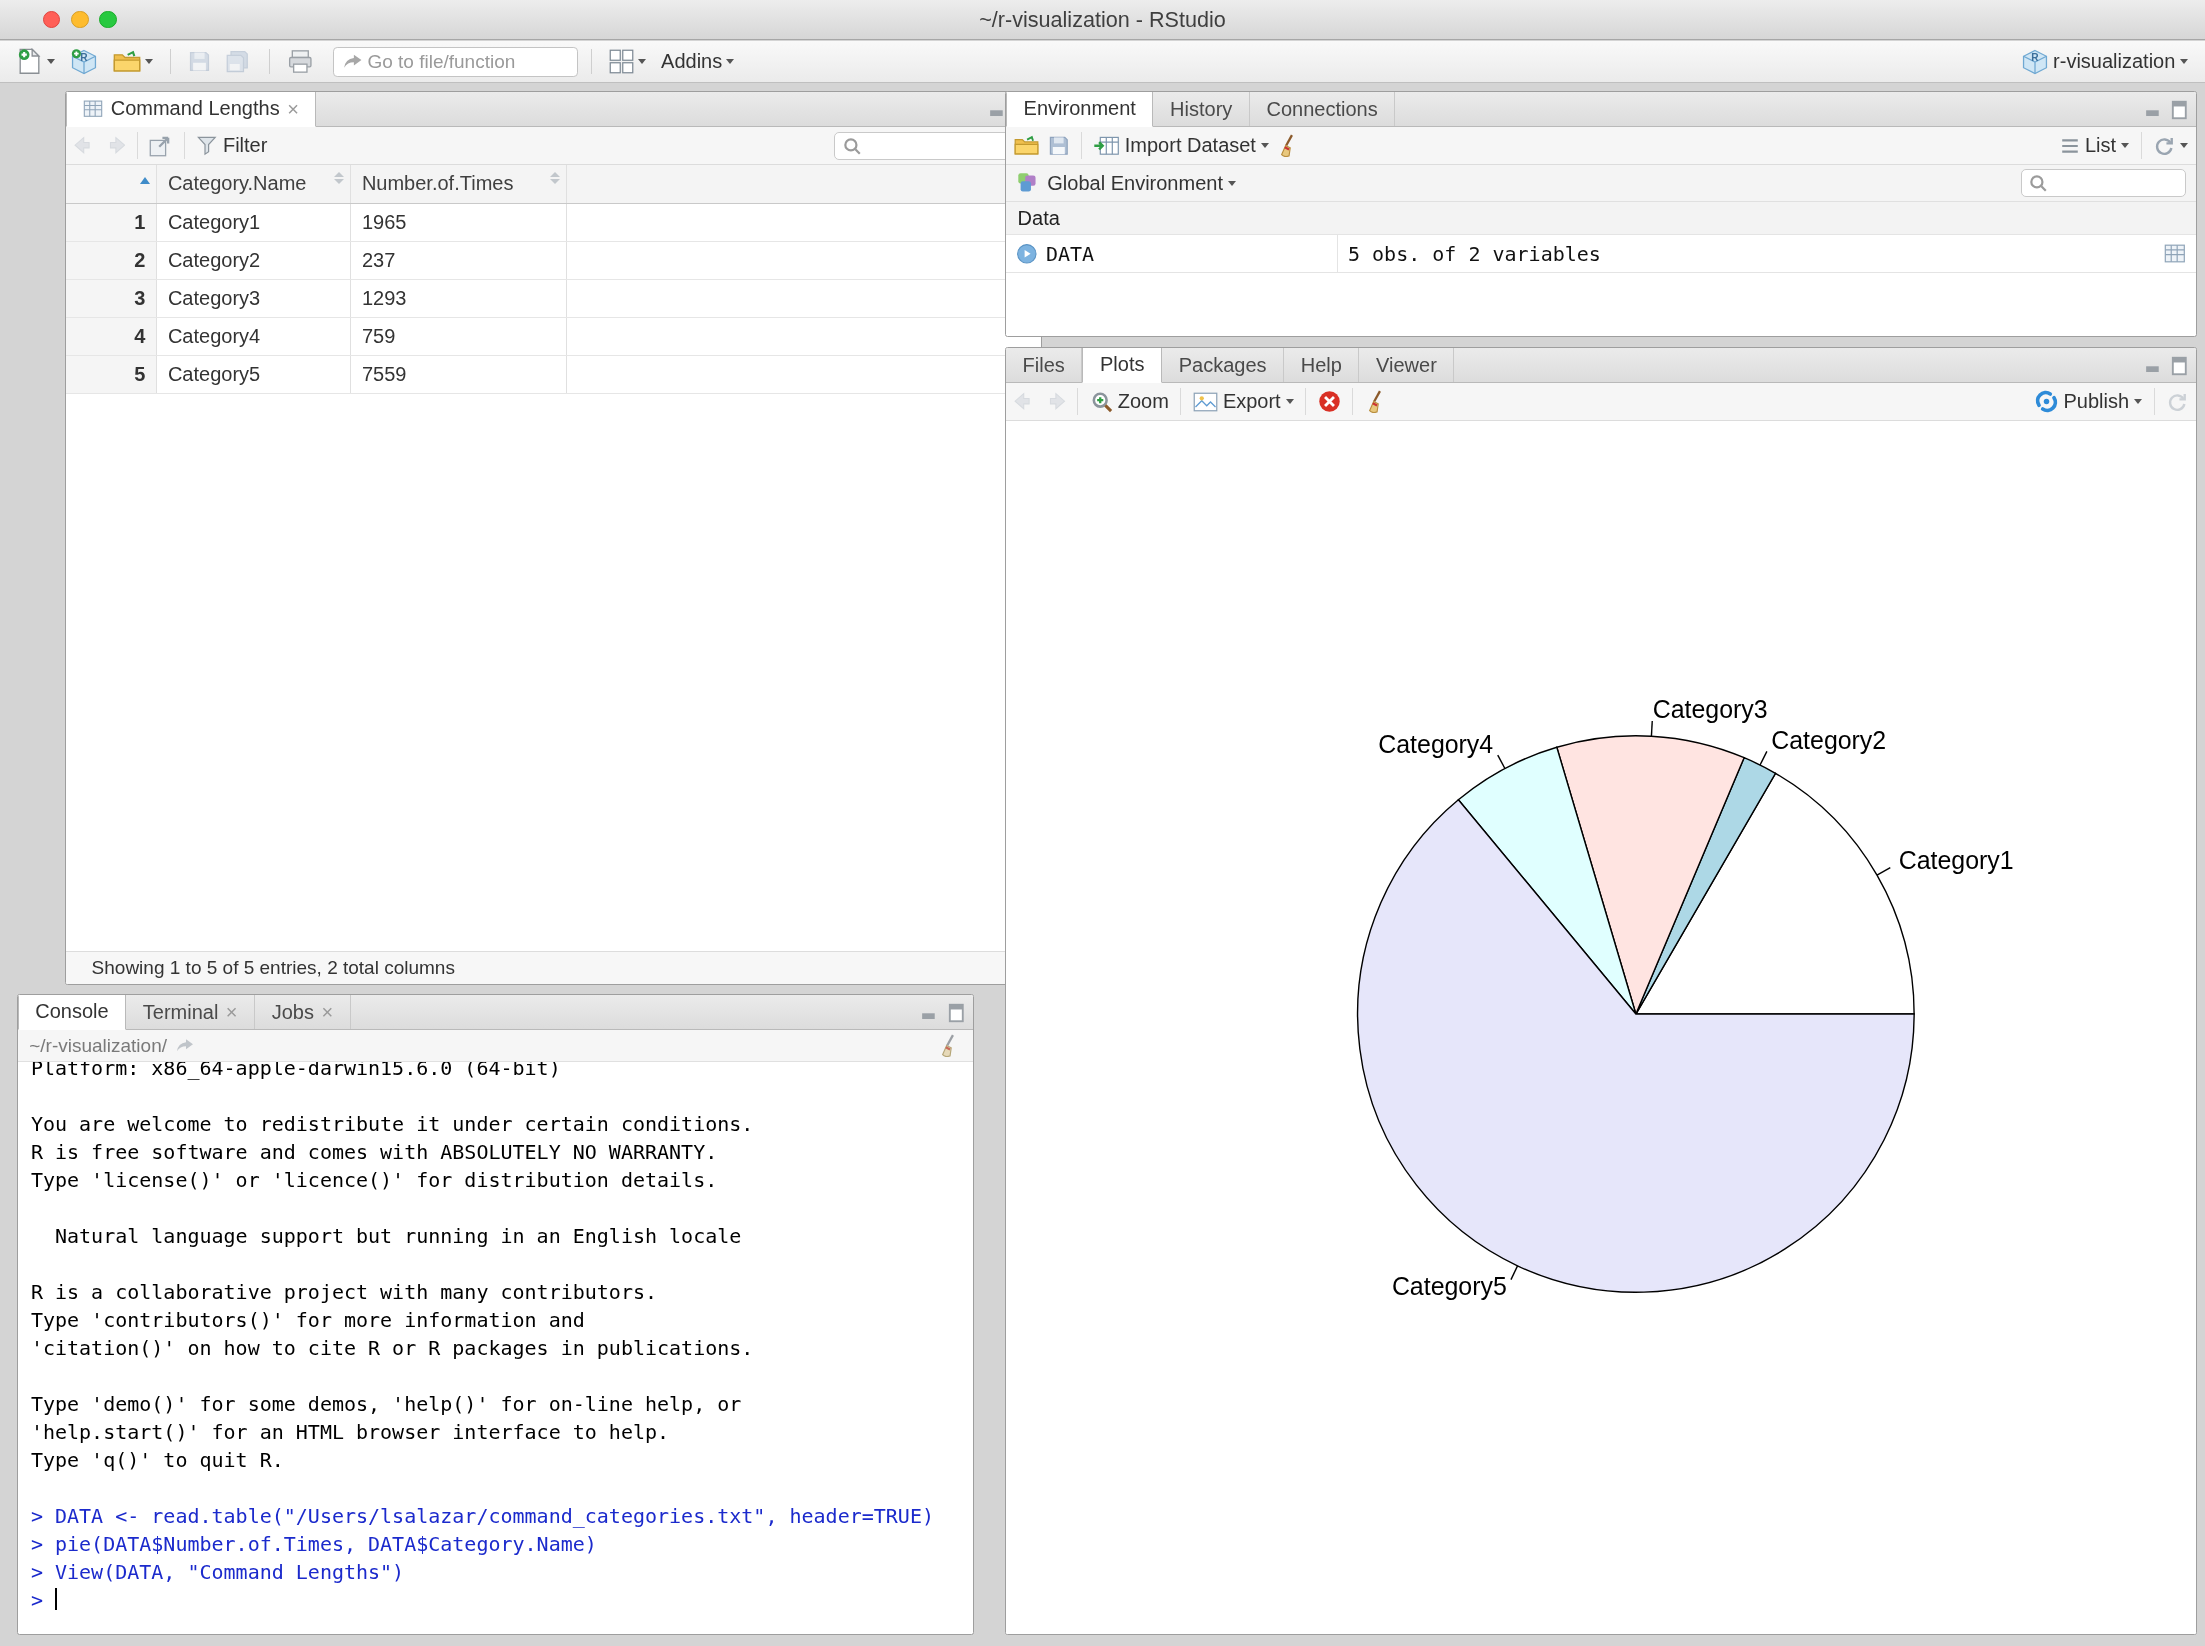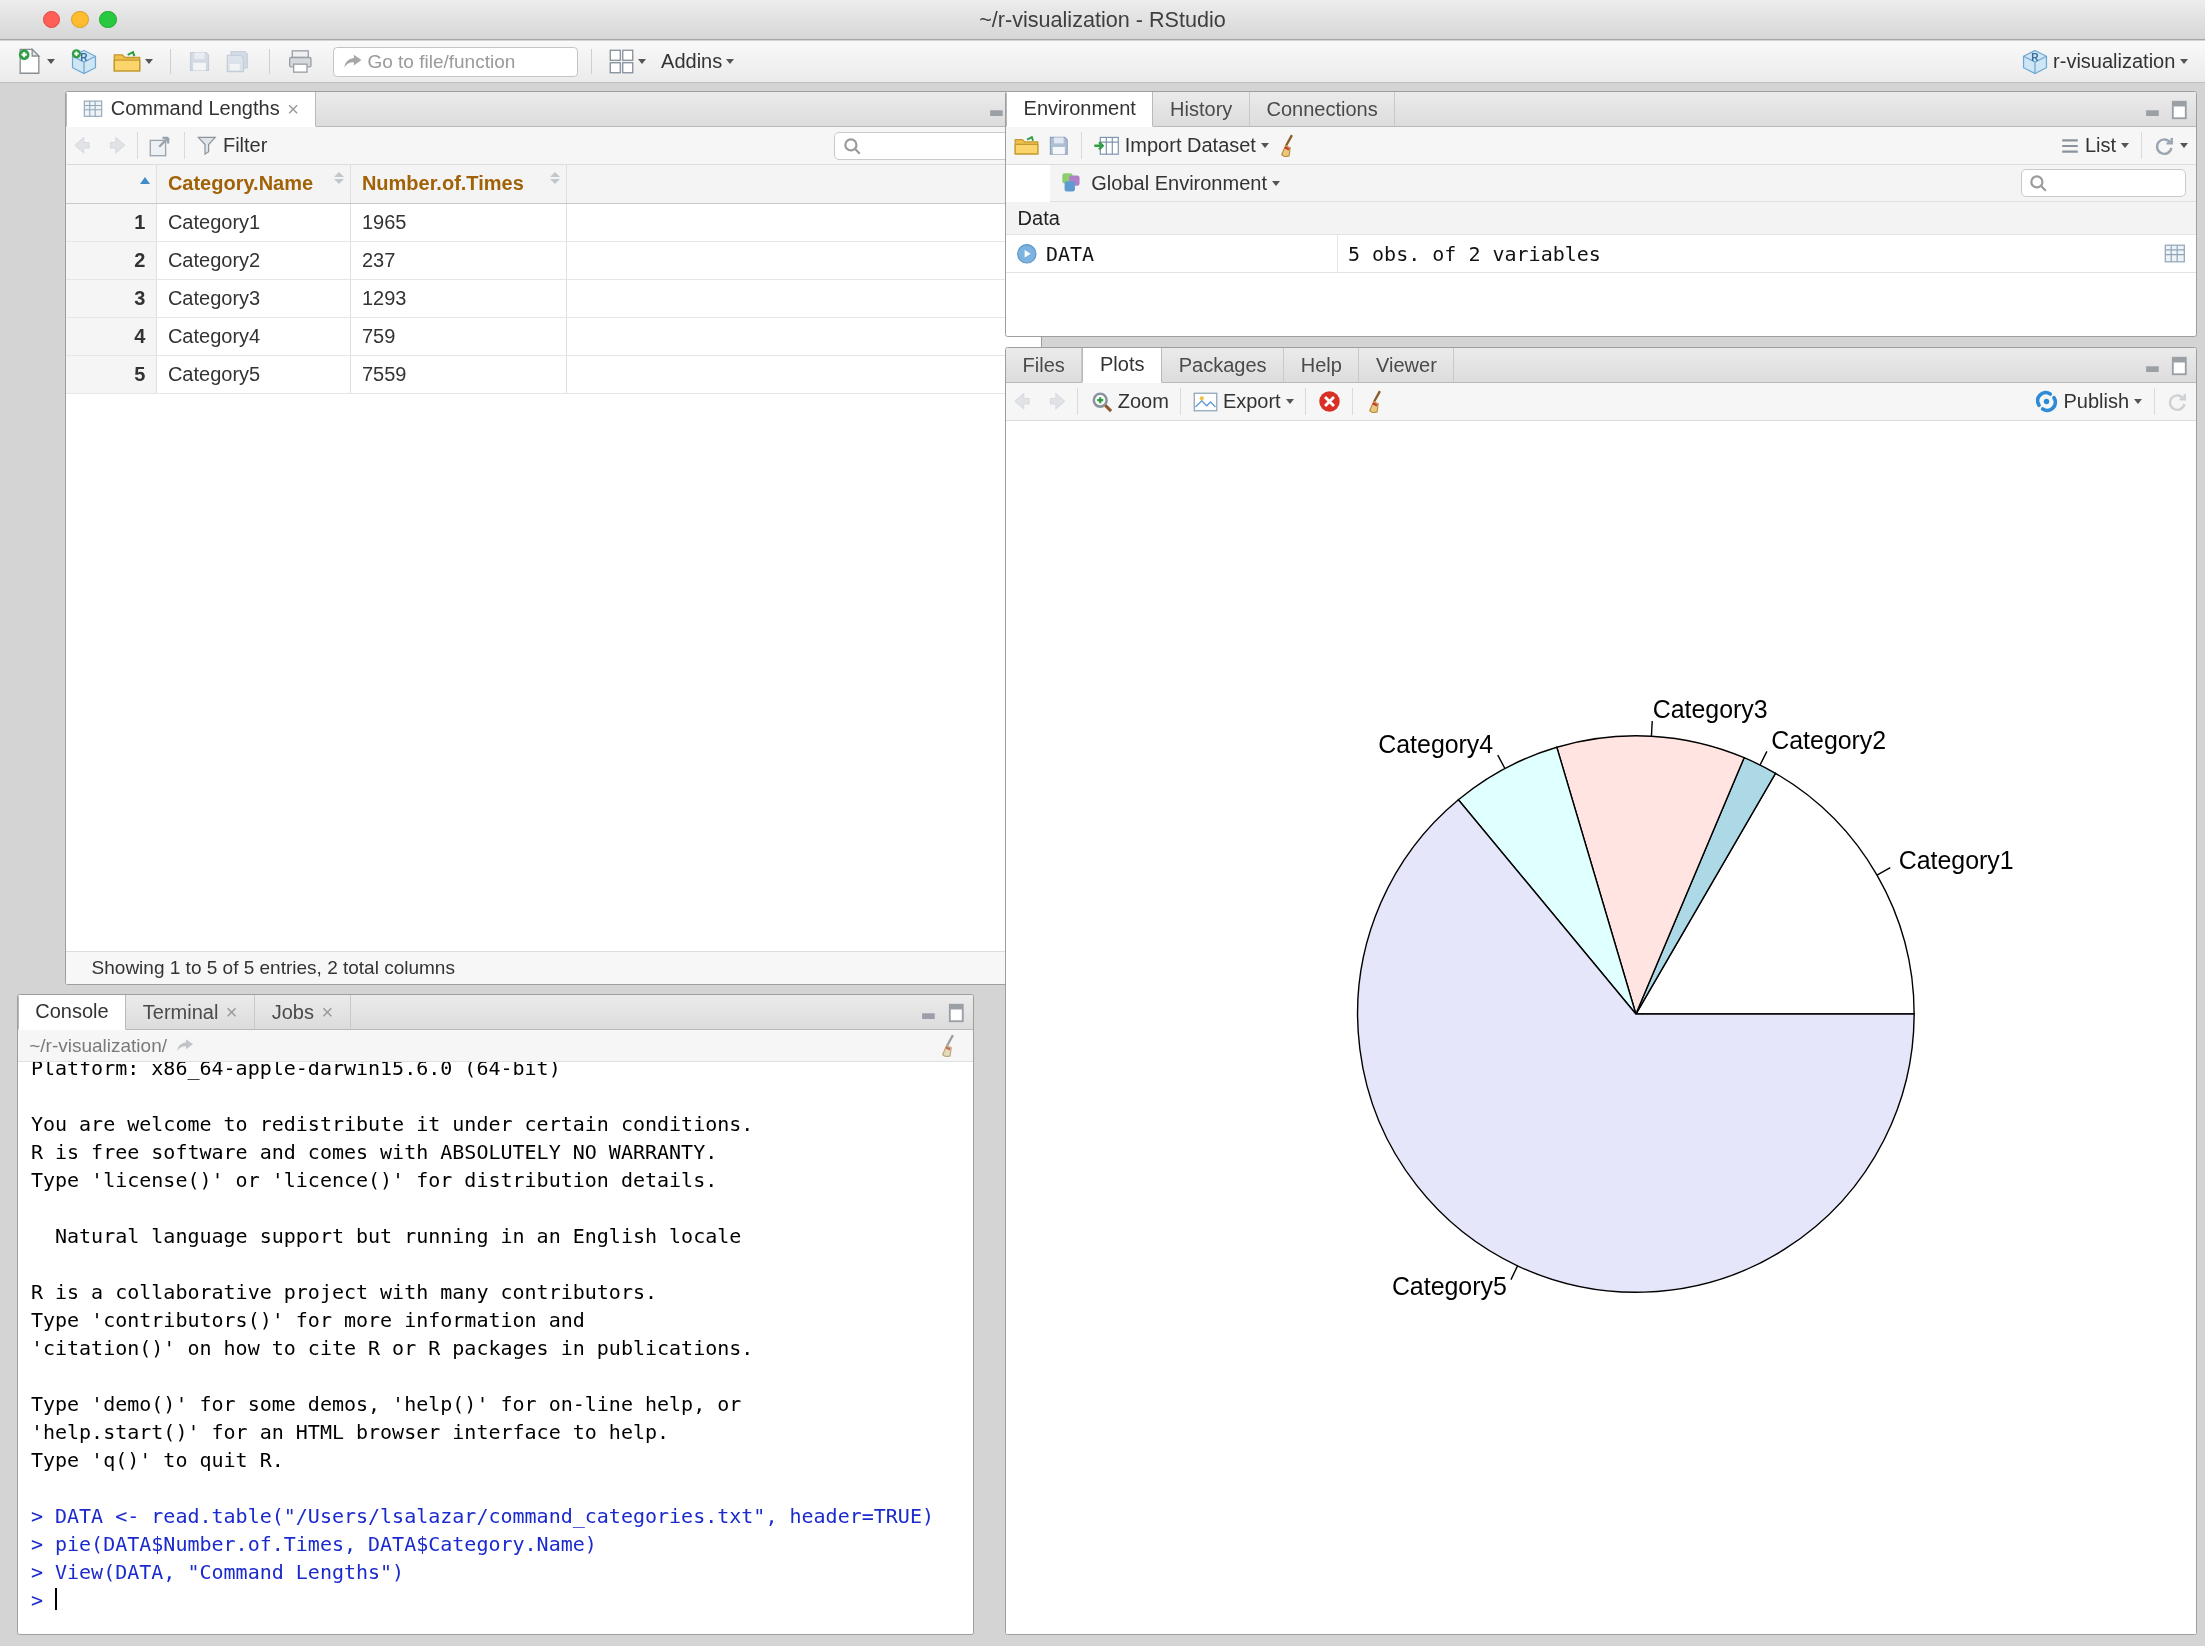--- a/index.html
+++ b/index.html
@@ -55,35 +55,35 @@
     display:flex; align-items:center; padding:0 8.3px; gap:8.3px; font-size:20px; color:#333; }
   .vdiv{ width:0.8px; height:26.6px; background:#dadada; margin:0 3.3px; }
   .searchbox{ display:flex; align-items:center; gap:5px; background:#fff; border:0.8px solid #c9c9c9;
     border-radius:5px; height:28px; padding:0 6.6px; }
   .searchbox input{ border:none; outline:none; background:transparent; font-size:18.3px; width:158px; }
 
   
   .dv-table{ border-collapse:collapse; width:100%; font-size:20px; table-layout:fixed; }
   .dv-table th,.dv-table td{ height:38px; padding:0 10.8px; border-right:0.8px solid #e0e0e0;
     border-bottom:0.8px solid #e6e6e6; text-align:left; white-space:nowrap; overflow:hidden; }
-  .dv-table th{ background:#f4f4f4; border-bottom:0.8px solid #c9c9c9; font-weight:bold; color:#a16207; position:relative;}
+  .dv-table th{ background:#f4f4f4; border-bottom:0.8px solid #c9c9c9; font-weight:normal; color:#404040; position:relative;}
   .dv-table td.rn, .dv-table th.rn{ width:91px; background:#f5f5f5; text-align:right; font-weight:bold; color:#333; }
   .dv-table .cname{ width:194px; } .dv-table .ctimes{ width:216px; }
   .dv-table td.fill, .dv-table th.fill{ border-right:none; background:#fff; }
   .dv-table th.fill{ background:#f4f4f4; }
   .sortboth{ position:absolute; right:6.6px; top:6.6px; display:flex; flex-direction:column; gap:2.5px; }
   .tri-up{ width:0;height:0;border-left:5px solid transparent;border-right:5px solid transparent;border-bottom:5.8px solid #c2c7cc;}
   .tri-dn{ width:0;height:0;border-left:5px solid transparent;border-right:5px solid transparent;border-top:5.8px solid #c2c7cc;}
   .tri-up.blue{ border-bottom-color:#3f8cc9; border-left-width:5.8px; border-right-width:5.8px; border-bottom-width:7.5px;}
   .dv-status{ position:absolute; left:0; right:0; bottom:0; height:33px; background:#f7f7f7;
     border-top:0.8px solid #ddd; font-size:19px; color:#333; line-height:32px; padding-left:26px; }
 
   
   .scopebar{ height:37px; background:#f4f4f4; border-bottom:0.8px solid #e0e0e0;
-    display:flex; align-items:center; gap:8.3px; padding:0 10px; font-size:20px;margin-left:44px; }
+    display:flex; align-items:center; gap:8.3px; padding:0 10px; font-size:20px; }
   .envsection{ height:33px; background:#f3f3f3; border-bottom:0.8px solid #e4e4e4;
     display:flex; align-items:center; padding:0 11.6px; font-size:20px; color:#222; }
   .envrow{ height:38px; display:flex; align-items:center; border-bottom:0.8px solid #e4e4e4;
     font-family:"DejaVu Sans Mono","Liberation Mono",monospace; font-size:20px; color:#111; }
   .envrow .ncol{ width:332px; display:flex; align-items:center; gap:8.3px; padding:0 10px;
     border-right:0.8px solid #e4e4e4; height:100%; }
   .envrow .dcol{ flex:1; padding:0 10px; display:flex; align-items:center; }
 
   
   .pathbar{ height:32px; background:#f6f6f6; border-bottom:0.8px solid #e0e0e0; display:flex;

